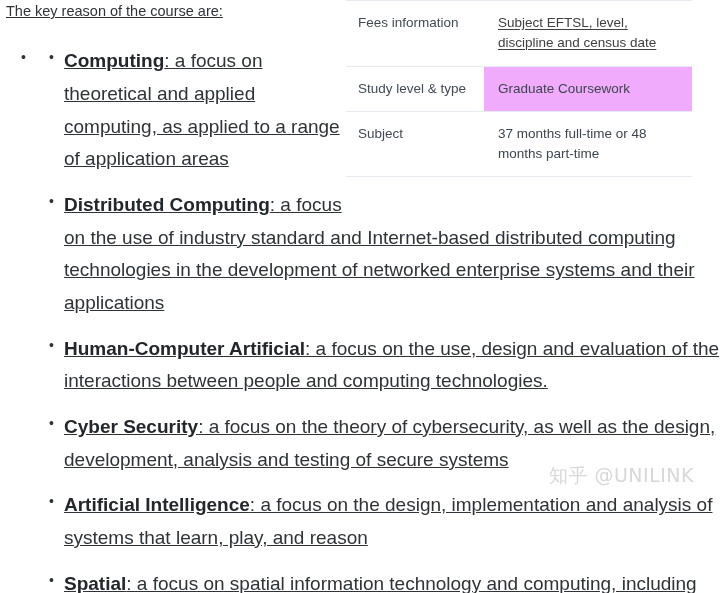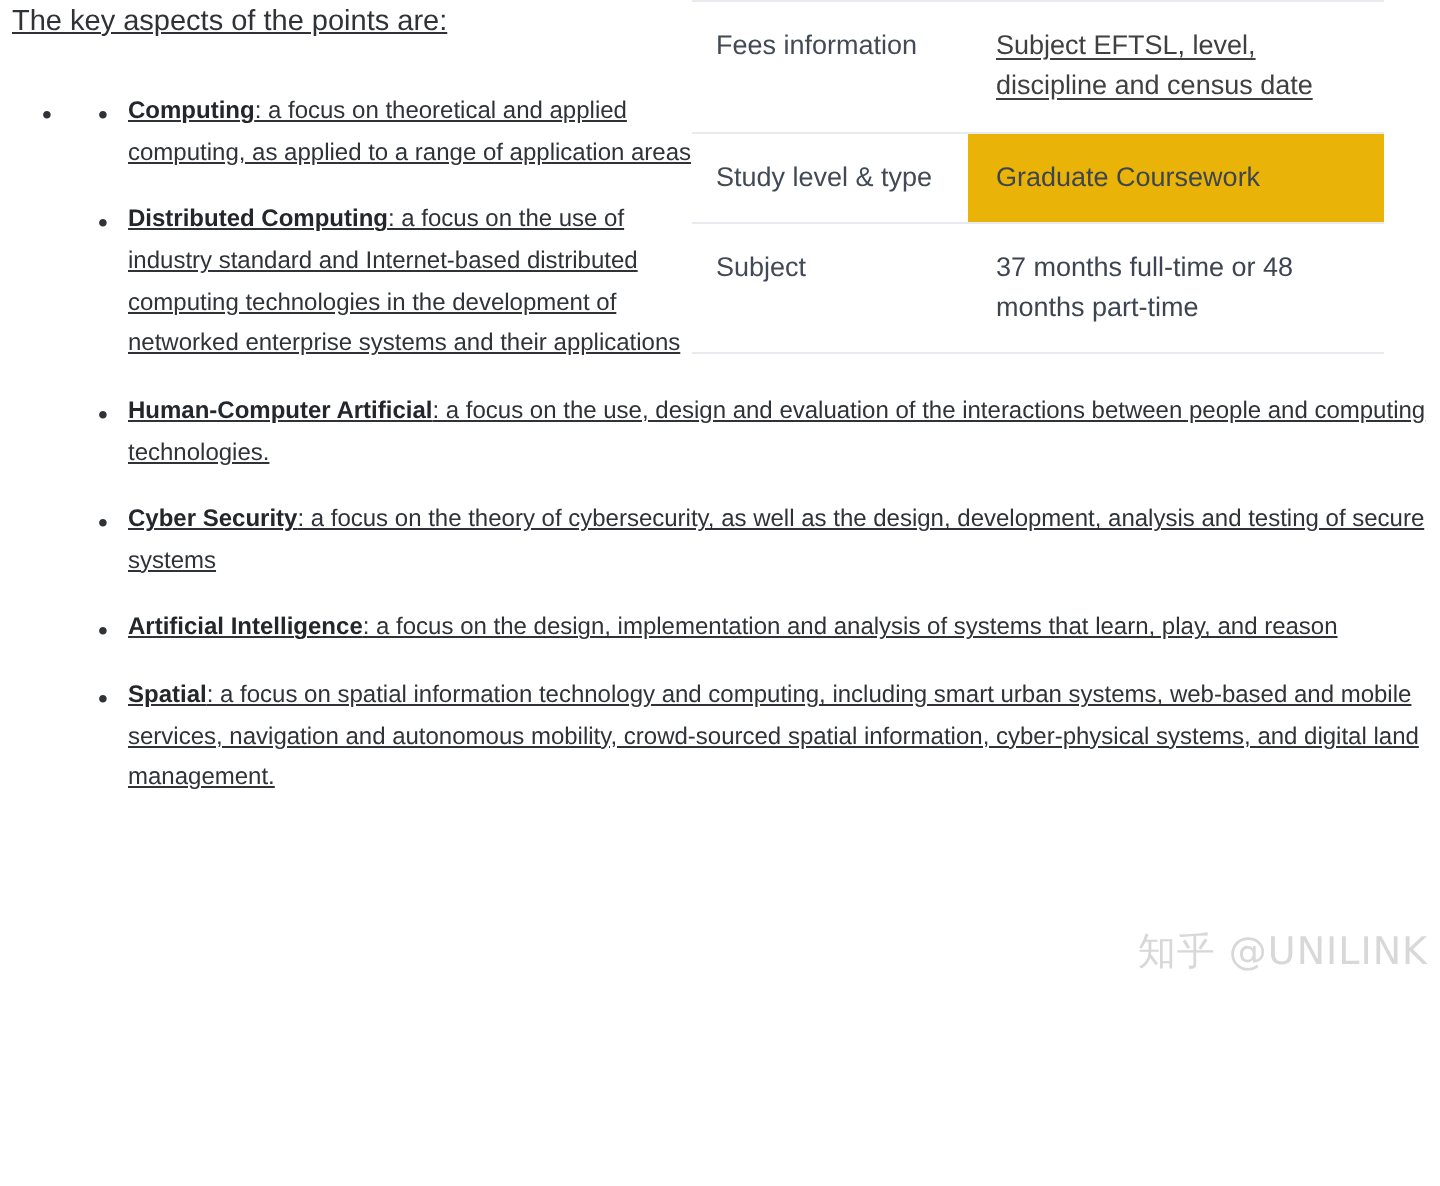--- a/index.html
+++ b/index.html
@@ -36,21 +36,21 @@
     width: 100%;
     border-collapse: collapse;
     font-size: 13.5px;
     line-height: 1.5;
     table-layout: fixed;
   }
   table.info-table tr {
     border-top: 1px solid #e7ebf0;
   }
   table.info-table tr.alt > td {
-    background: #eab308;
+    background: #f0abfc;
     margin-left: 20px;
   }
   table.info-table tr.last {
     border-bottom: 1px solid #e7ebf0;
   }
   table.info-table th,
   table.info-table td {
     text-align: left;
     vertical-align: top;
     padding: 12px 10px 12px 12px;
@@ -110,21 +110,21 @@
 
   ul.lvl2 {
     list-style: none;
     margin: 12px 0 0 0;
     padding: 0;
   }
   ul.lvl2 > li {
     position: relative;
     padding-left: 27px;
     margin-left: 0;
-    font-size: 12px;
+    font-size: 19px;
     line-height: 1.72;
     margin-bottom: 13px;
     color: #2f3337;
   }
   ul.lvl2 > li::before {
     content: "\2022";
     position: absolute;
     left: 12px;
     top: 0;
     font-size: 14px;
@@ -137,21 +137,21 @@
   .term {
     font-weight: bold;
     color: #23272b;
   }
 
   
 
   
   .watermark {
     position: absolute;
-    right: 6px;
+    right: 26px;
     bottom: 6px;
     font-size: 19px;
     letter-spacing: 0.5px;
     color: #d8d8d8;
     font-family: "DejaVu Sans", sans-serif;
     white-space: nowrap;
     pointer-events: none;
     user-select: none;
   }
 </style>
@@ -178,21 +178,21 @@
 
 
         <tr class="last">
           <th class="label-cell">Subject</th>
           <td class="value-cell">37 months full-time or 48 months part-time</td>
         </tr>
       </tbody>
     </table>
   </div>
 
-  <p class="intro-line">The key aspects of the points are:</p>
+  <p class="intro-line">The key reason of the course are:</p>
 
   <ul class="lvl1">
     <li>
 
       <ul class="lvl2">
         <li>
           <span class="term">Computing</span><span>: a focus on theoretical and applied computing, as applied to a range of application areas</span>
         </li>
         <li>
           <span class="term">Distributed Computing</span><span>: a focus on the use of industry standard and Internet-based distributed computing technologies in the development of networked enterprise systems and their applications</span>

